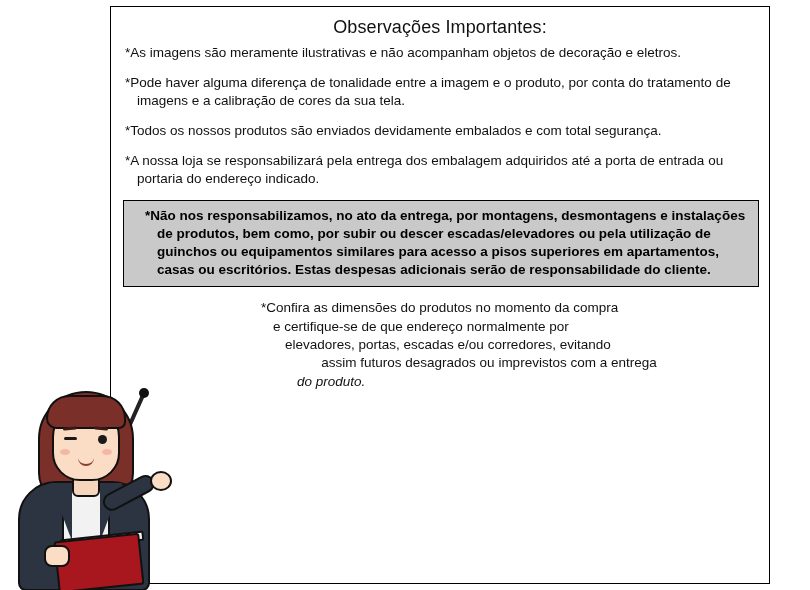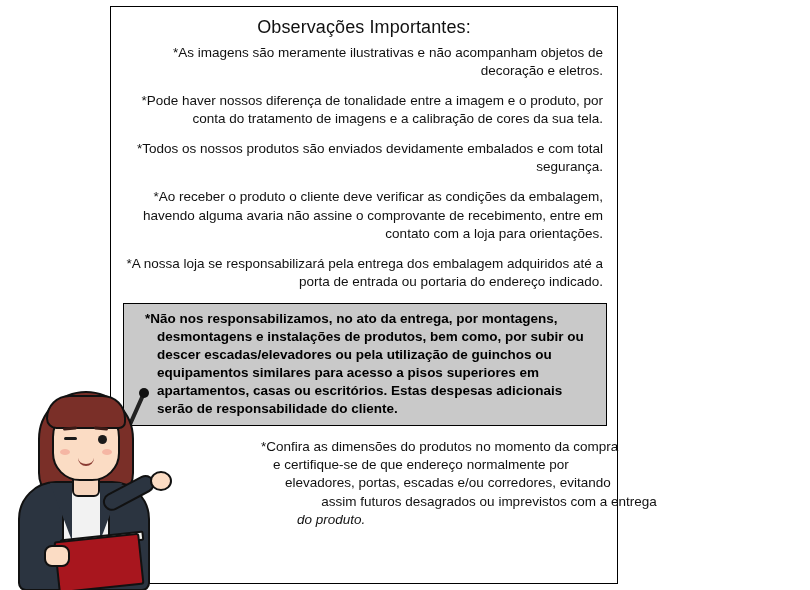--- a/index.html
+++ b/index.html
@@ -16,21 +16,21 @@
   #page {
     position: relative;
     width: 810px;
     height: 590px;
     background: #ffffff;
   }
   #notice-box {
     position: absolute;
     left: 110px;
     top: 6px;
-    width: 508px;
+    width: 660px;
     height: 578px;
     border: 1px solid #000000;
     background: #ffffff;
     box-sizing: border-box;
   }
   #notice-title {
     text-align: center;
     font-size: 18px;
     color: #111111;
     margin-top: 10px;
@@ -42,21 +42,20 @@
     font-size: 13.5px;
     line-height: 1.34;
     color: #111111;
     margin: 0 14px 12px 14px;
     text-indent: 0;
   }
   .para .hang {
     display: block;
     padding-left: 12px;
     text-indent: -12px;
-    text-align: right;
   }
   #highlight-block {
     margin: 2px 10px 8px 12px;
     border: 1px solid #000000;
     background: #c9c9c9;
     padding: 6px 8px 7px 8px;
     box-sizing: border-box;
   }
   #highlight-text {
     font-size: 13.5px;
@@ -302,30 +301,27 @@
 
   <div id="notice-box">
 
     <div id="notice-title">Observações Importantes:</div>
 
     <p class="para">
       <span class="hang">*As imagens são meramente ilustrativas e não acompanham objetos de decoração e eletros.</span>
     </p>
 
     <p class="para">
-      <span class="hang">*Pode haver nossos diferença de tonalidade entre a imagem e o produto, por conta do tratamento de imagens e a calibração de cores da sua tela.</span>
+      <span class="hang">*Pode haver alguma diferença de tonalidade entre a imagem e o produto, por conta do tratamento de imagens e a calibração de cores da sua tela.</span>
     </p>
 
     <p class="para">
       <span class="hang">*Todos os nossos produtos são enviados devidamente embalados e com total segurança.</span>
     </p>
 
-    <p class="para">
-      <span class="hang">*Ao receber o produto o cliente deve verificar as condições da embalagem, havendo alguma avaria não assine o comprovante de recebimento, entre em contato com a loja para orientações.</span>
-    </p>
 
     <p class="para">
       <span class="hang">*A nossa loja se responsabilizará pela entrega dos embalagem adquiridos até a porta de entrada ou portaria do endereço indicado.</span>
     </p>
 
     <div id="highlight-block" style="background: rgb(201, 201, 201); padding-left: 21px;">
       <span id="highlight-text">*Não nos responsabilizamos, no ato da entrega, por montagens, desmontagens e instalações de produtos, bem como, por subir ou descer escadas/elevadores ou pela utilização de guinchos ou equipamentos similares para acesso a pisos superiores em apartamentos, casas ou escritórios. Estas despesas adicionais serão de responsabilidade do cliente.</span>
     </div>
 
     <div id="bottom-row">

